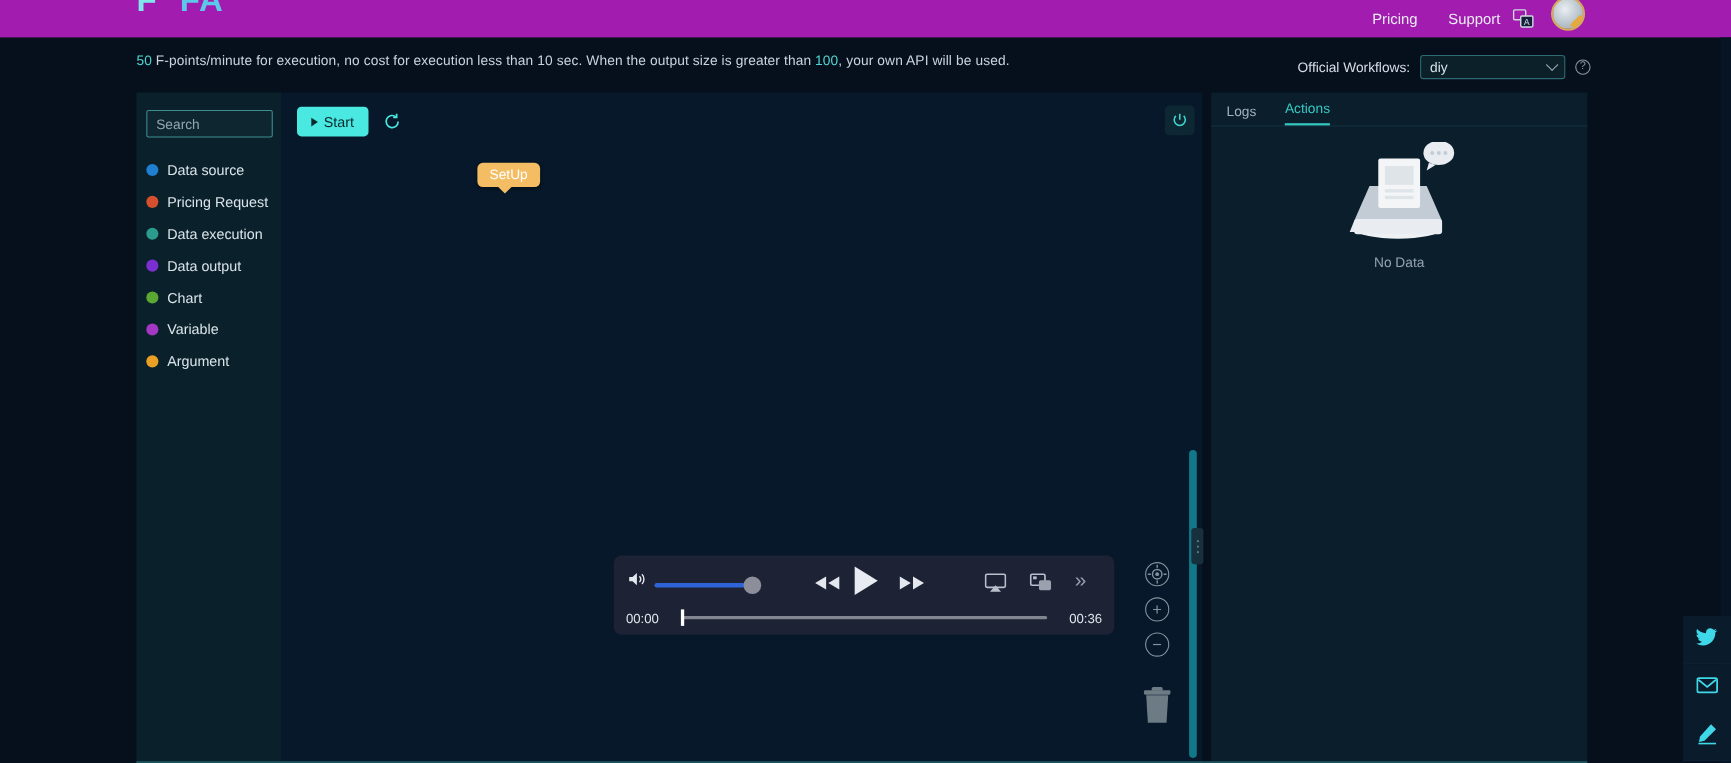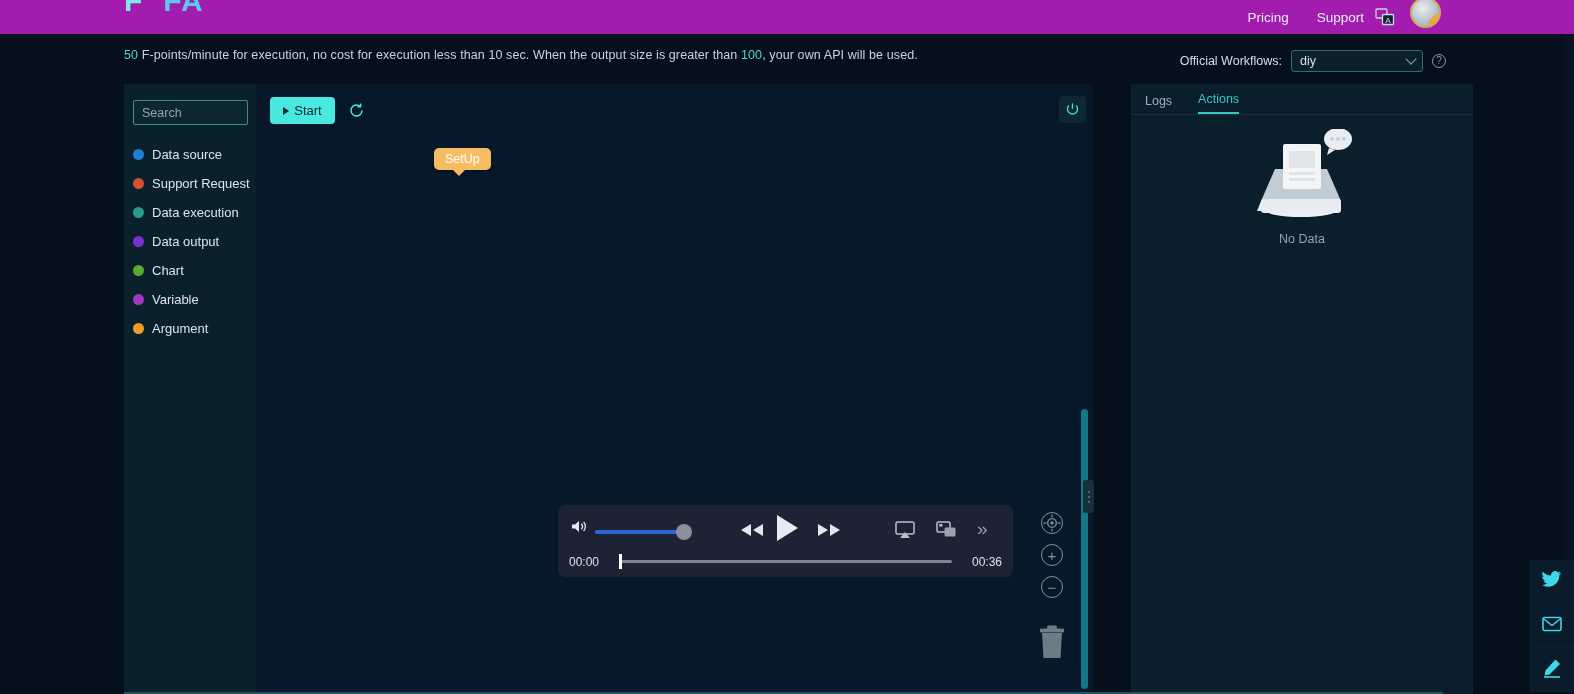--- a/index.html
+++ b/index.html
@@ -207,21 +207,21 @@
     position: absolute; left: 62px; top: 11px; width: 332px; height: 3px;
     background: #81858f; border-radius: 2px; cursor: pointer;
   }
   .p-head {
     position: absolute; left: 61px; top: 5px; width: 3px; height: 15px;
     background: #ffffff; cursor: grab;
   }
 
   
   .rpanel {
-    position: absolute; left: 1131px; top: 84px;
+    position: absolute; left: 1101px; top: 84px;
     width: 342px; height: 610px; background: #0a1e2c;
   }
   .tabs {
     position: relative; height: 31px; border-bottom: 1px solid #15303f;
     display: flex; align-items: flex-end; padding-left: 14px; gap: 26px;
   }
   .tab {
     font-size: 12.5px; color: #9fb0bb; padding-bottom: 6px; cursor: pointer;
   }
   .tab.active { color: #35c8c1; border-bottom: 2px solid #35c8c1; }
@@ -287,21 +287,21 @@
 
   <div class="sidebar">
     <input class="search-box" type="text" placeholder="Search" style="">
     <div class="cat-list">
       <div class="cat-item">
         <span class="cat-dot" style="background:#1f7fd0"></span>
         <span class="cat-label">Data source</span>
       </div>
       <div class="cat-item">
         <span class="cat-dot" style="background:#d4502e"></span>
-        <span class="cat-label">Support Request</span>
+        <span class="cat-label">Pricing Request</span>
       </div>
       <div class="cat-item">
         <span class="cat-dot" style="background:#2a9b8c"></span>
         <span class="cat-label">Data execution</span>
       </div>
       <div class="cat-item">
         <span class="cat-dot" style="background:#7a2fd1"></span>
         <span class="cat-label">Data output</span>
       </div>
       <div class="cat-item">

